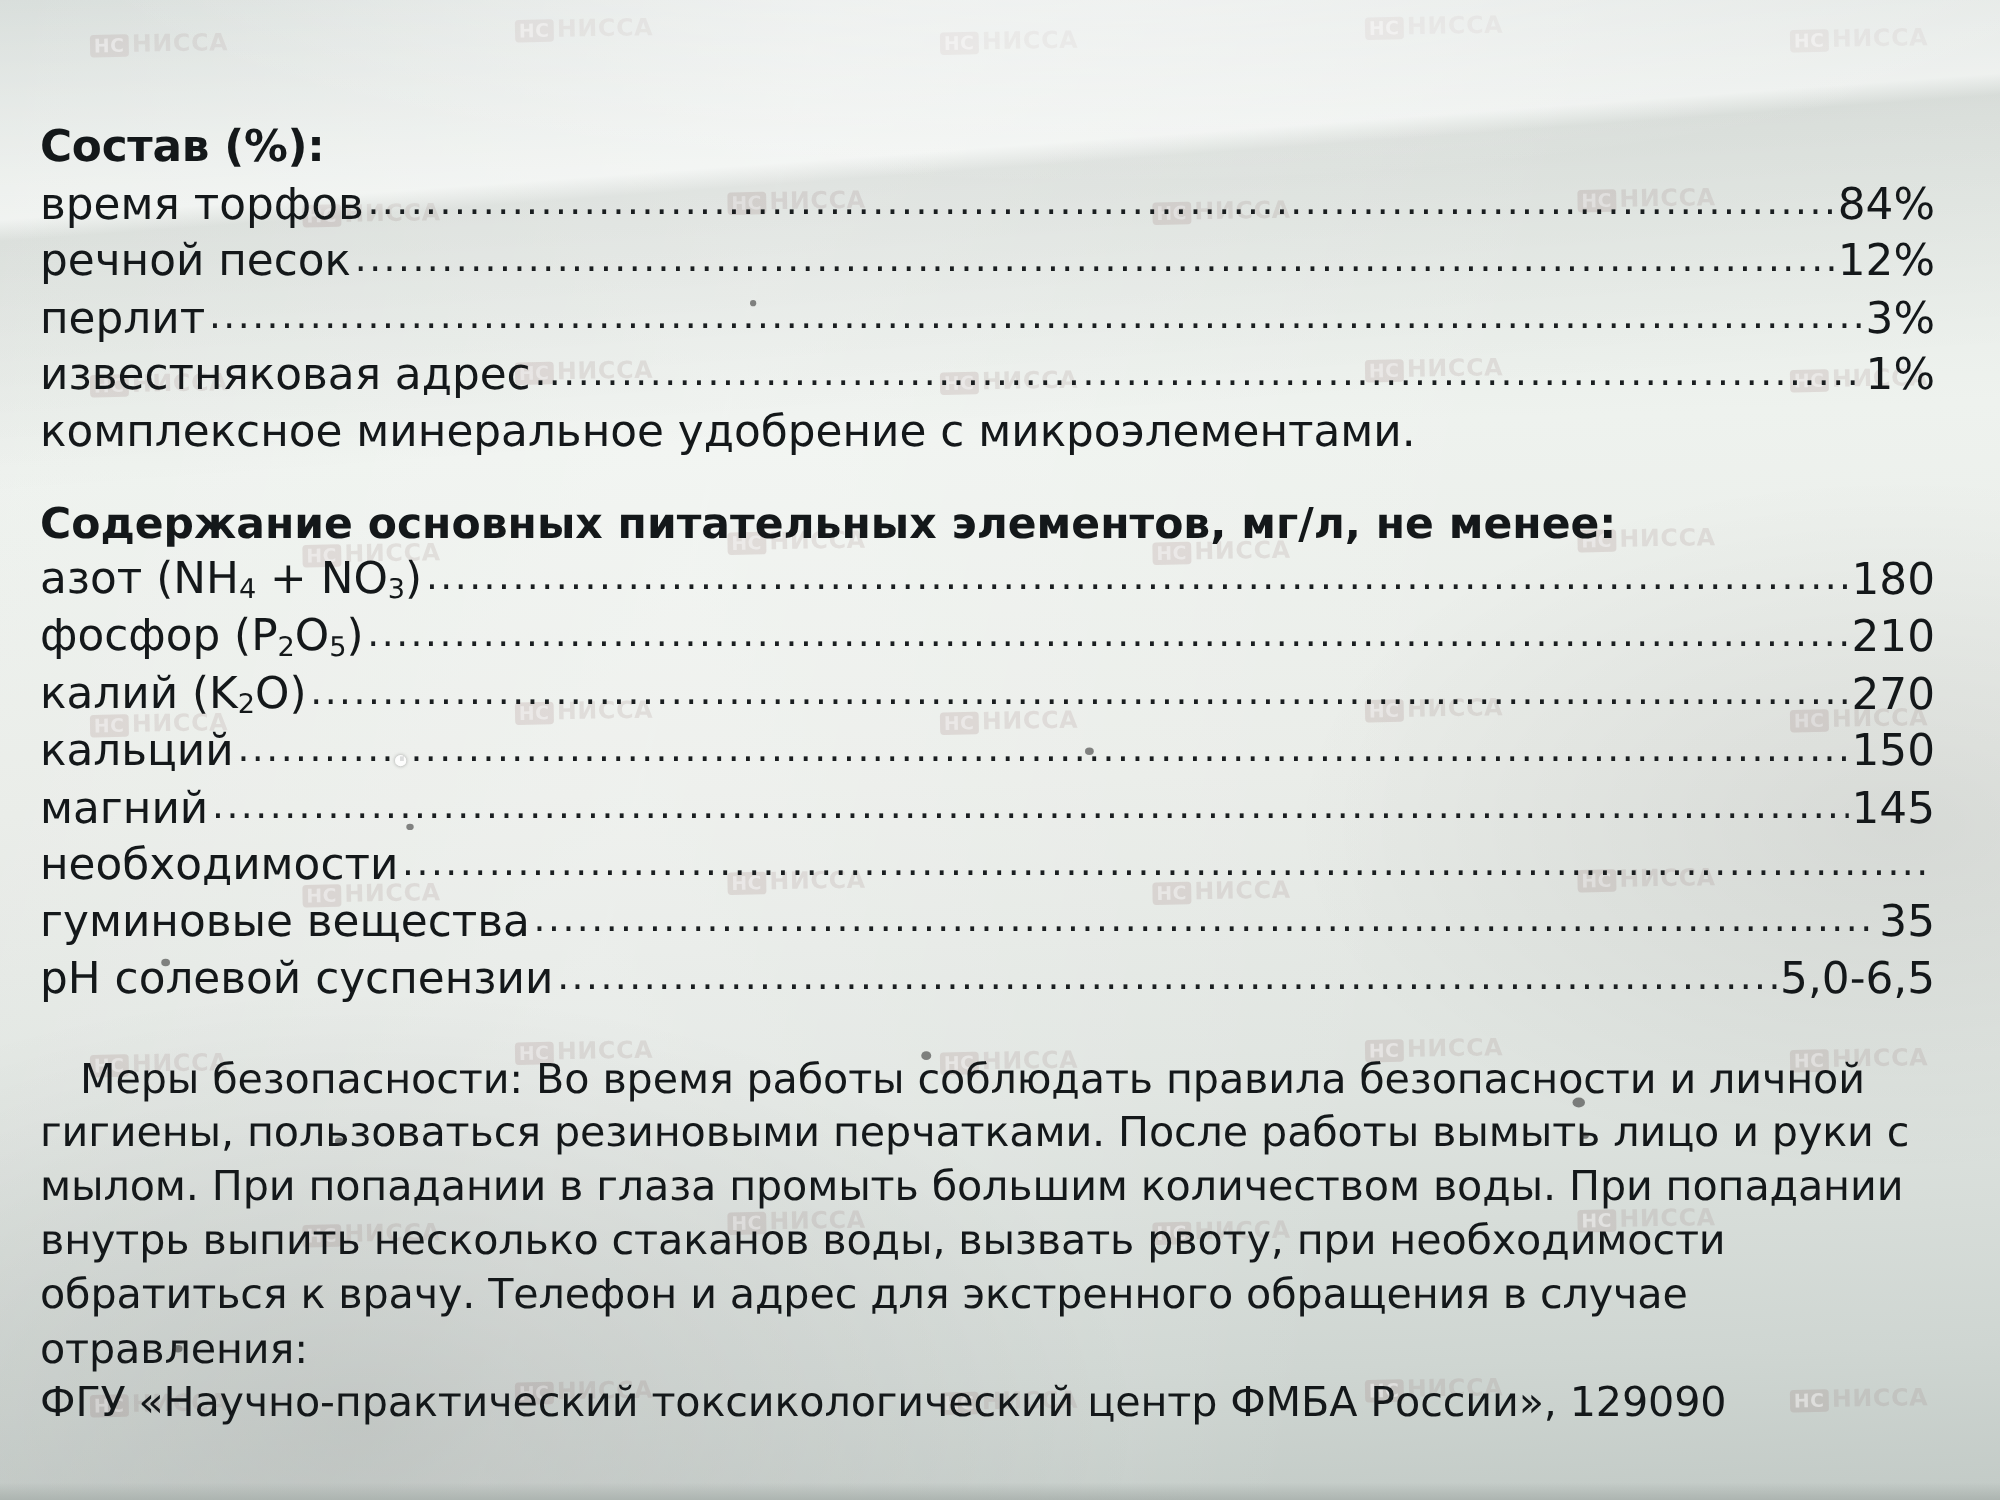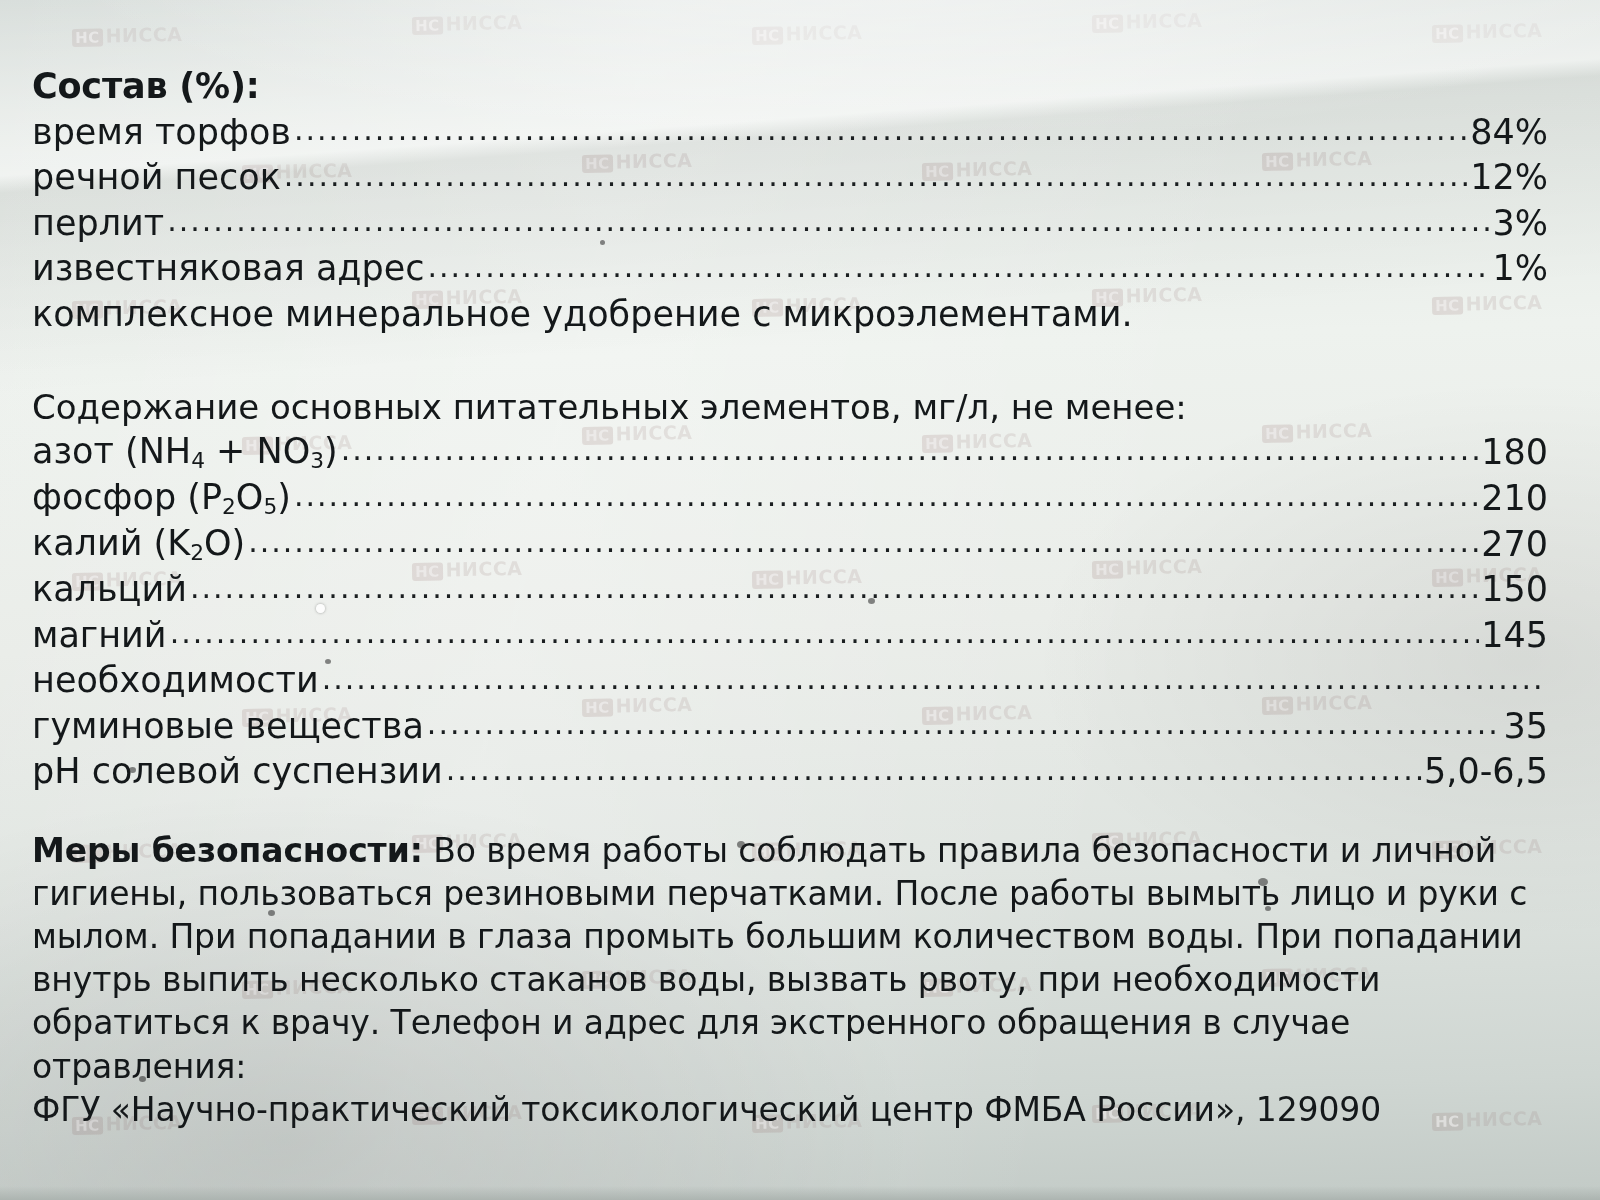--- a/index.html
+++ b/index.html
@@ -64,21 +64,21 @@
     background: rgba(150,110,110,0.18);
     color: rgba(245,245,245,0.55);
     border-radius: 3px;
     padding: 0 3px;
     margin-right: 3px;
     font-size: 15px;
   }
   .content {
     position: relative;
     z-index: 4;
-    padding: 64px 52px 0 32px;
+    padding: 96px 52px 0 32px;
   }
   .heading {
     font-weight: bold;
     font-size: 35px;
     line-height: 1.30;
     letter-spacing: -0.2px;
   }
   .row {
     display: flex;
     align-items: flex-end;
@@ -96,37 +96,37 @@
     letter-spacing: 2px;
     font-size: 30px;
     margin: 0 2px 6px 3px;
     color: #1a1e20;
   }
   .row .val {
     flex: 0 0 auto;
     font-weight: normal;
   }
   .section-title {
-    font-weight: normal;
+    font-weight: bold;
     font-size: 34px;
     line-height: 1.3;
-    margin-top: 48px;
+    margin-top: 28px;
   }
   sub {
     font-size: 0.62em;
     vertical-align: -0.22em;
   }
   .para {
     font-size: 33px;
     line-height: 1.31;
     margin-top: 34px;
     text-align: left;
     letter-spacing: -0.1px;
   }
-  .para b { font-weight: bold; }
+  .para b { font-weight: normal; margin-left: 32px; }
   .speck {
     position: absolute;
     background: rgba(40,40,40,0.55);
     border-radius: 50%;
     z-index: 5;
     pointer-events: none;
   }
   .clip-bottom {
     position: absolute;
     left: 0;

